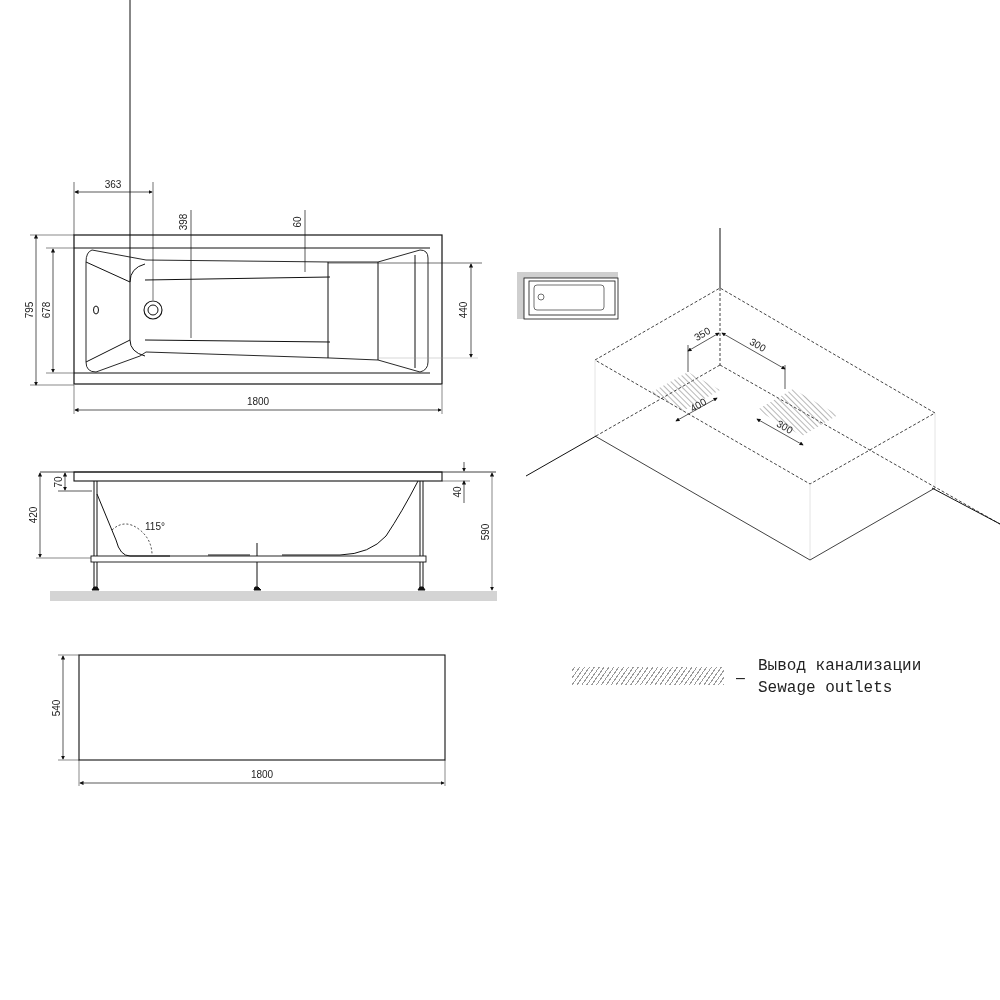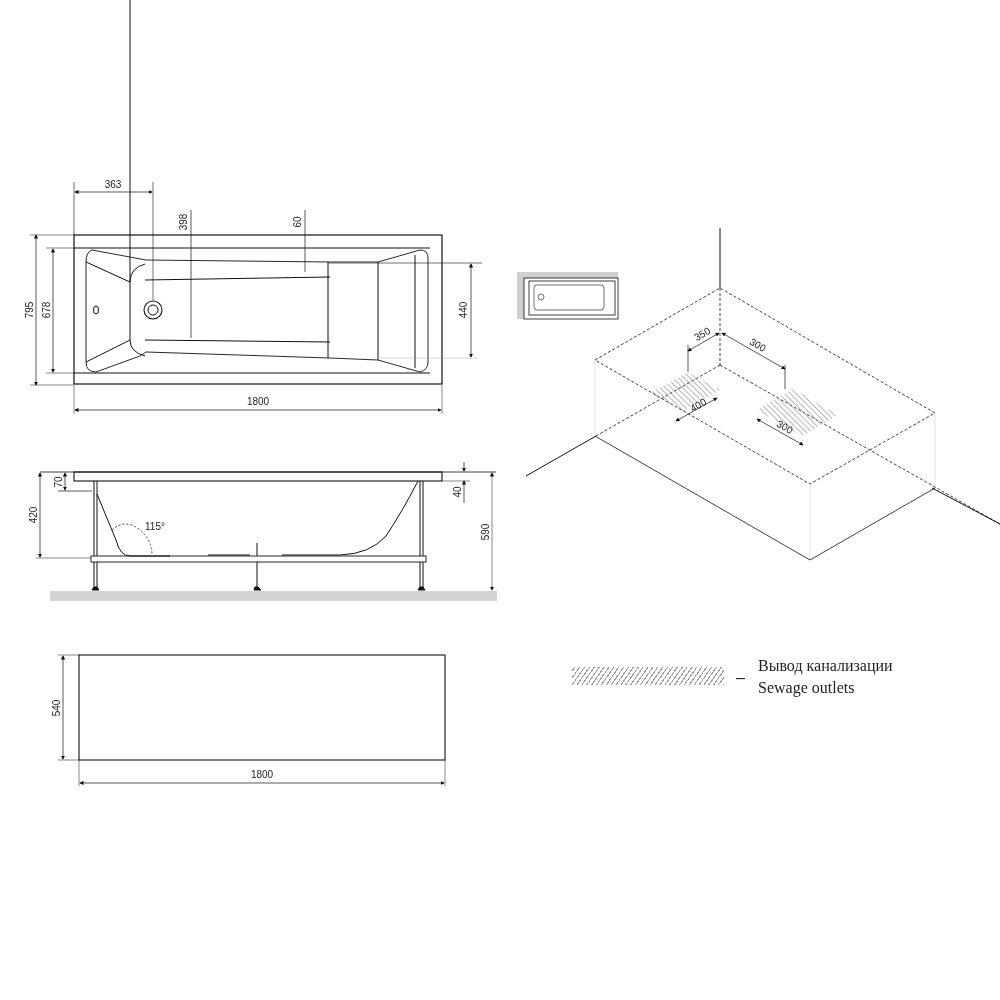--- a/index.html
+++ b/index.html
@@ -3,21 +3,21 @@
 <meta charset="utf-8">
 <style>
   html, body { margin: 0; padding: 0; background: #ffffff; }
   body { width: 1000px; height: 1000px; position: relative; overflow: hidden; font-family: "Liberation Sans", sans-serif; }
   svg { position: absolute; left: 0; top: 0; }
   .dim { font-family: "Liberation Sans", sans-serif; font-size: 10px; fill: #222; }
   .legend { position: absolute; left: 570px; top: 655px; width: 380px; height: 50px; }
   .legend-swatch { position: absolute; left: 2px; top: 12px; width: 152px; height: 18px;
     background: repeating-linear-gradient(-55deg, #9a9a9a 0 1px, #ffffff 1px 4px); }
   .legend-dash { position: absolute; left: 166px; top: 14px; font-size: 16px; color: #222; }
-  .legend-text { position: absolute; left: 188px; top: 0; font-family: Liberation Serif, serif; font-size: 16px; line-height: 22px; color: #222; }
+  .legend-text { position: absolute; left: 188px; top: 0; font-family: Liberation Mono, monospace; font-size: 16px; line-height: 22px; color: #222; }
 </style>
 </head>
 <body>
 
 <svg width="1000" height="1000" viewBox="0 0 1000 1000">
   <defs>
     <marker id="arr" viewBox="0 0 6 6" refX="5" refY="3" markerWidth="6" markerHeight="6" orient="auto-start-reverse">
       <path d="M0,0 L6,3 L0,6 z" fill="#111"></path>
     </marker>
     <pattern id="hatch" width="4" height="4" patternUnits="userSpaceOnUse" patternTransform="rotate(-45)">

